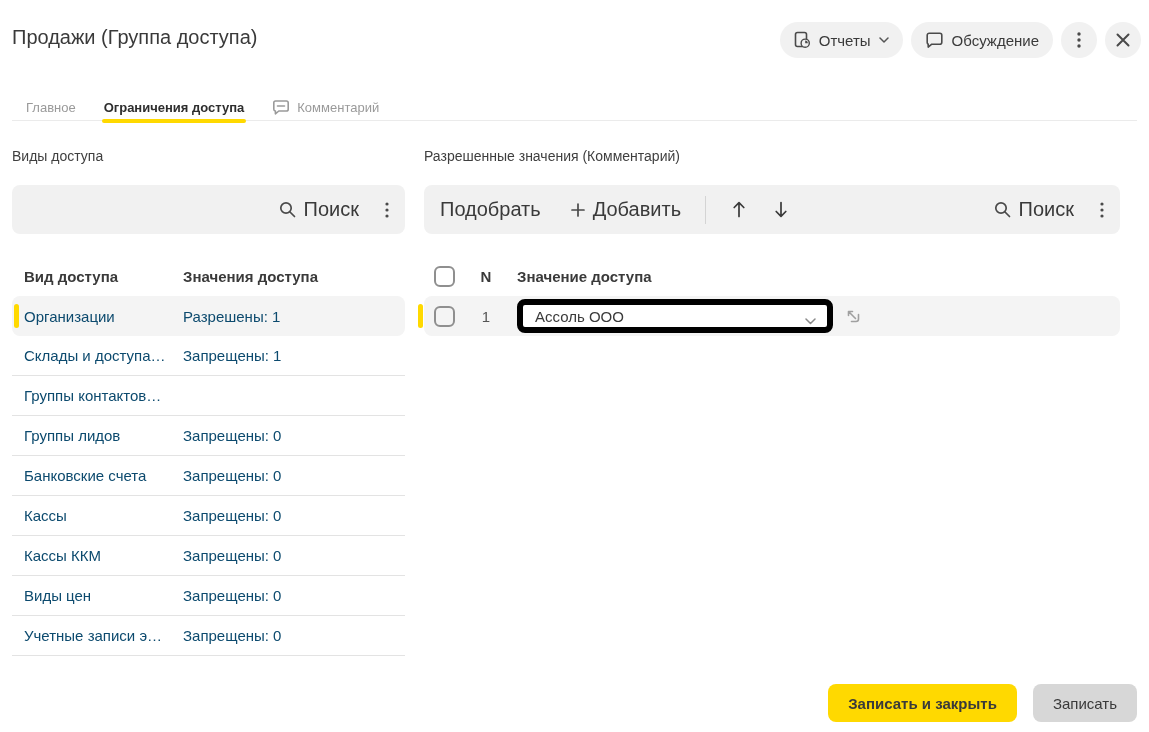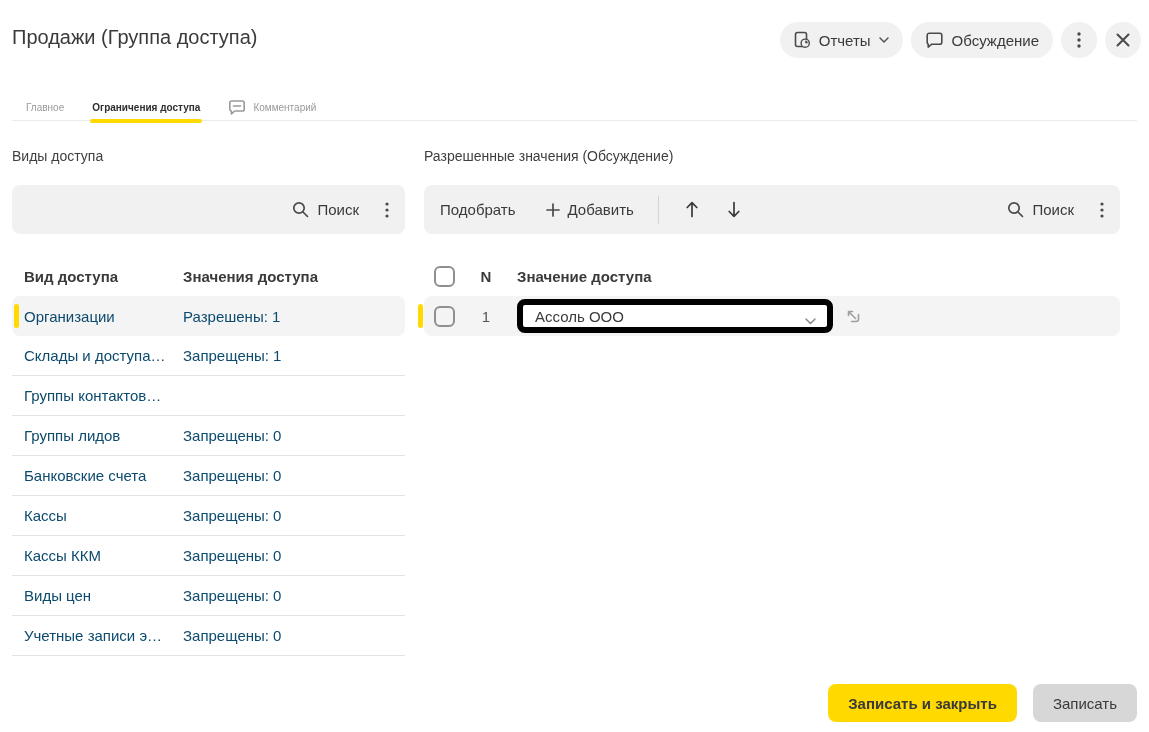--- a/index.html
+++ b/index.html
@@ -8,28 +8,28 @@
   .app { position:relative; width:1149px; height:732px; background:#fff; overflow:hidden; }
 
   
   .page-title { position:absolute; left:12px; top:26px; font-size:20px; color:#3a3a3a; }
   .header-actions { position:absolute; top:22px; right:8px; display:flex; align-items:center; gap:8px; }
   .pill { height:36px; border-radius:18px; background:#f1f1f1; display:flex; align-items:center; gap:8px; padding:16px 14px; font-size:15px; color:#3a3a3a; cursor:pointer; }
   .circle-btn { width:36px; height:36px; border-radius:50%; background:#f1f1f1; display:flex; align-items:center; justify-content:center; cursor:pointer; }
   .ic { display:inline-flex; align-items:center; justify-content:center; }
 
   
-  .tabs { position:absolute; left:12px; right:12px; top:94px; height:27px; border-bottom:1px solid #ebebeb; display:flex; align-items:flex-end; gap:28px; padding-left:14px; font-size:10px; }
+  .tabs { position:absolute; left:12px; right:12px; top:94px; height:27px; border-bottom:1px solid #ebebeb; display:flex; align-items:flex-end; gap:28px; padding-left:14px; font-size:13px; }
   .tab { position:relative; color:#9a9a9a; cursor:pointer; display:flex; align-items:center; gap:7px; height:26px; }
   .tab.active { color:#2e2e2e; font-weight:600; }
   .tab.active::after { content:""; position:absolute; left:-2px; right:-2px; bottom:-3px; height:4px; background:#ffd900; border-radius:2px; }
 
   
   .panel-label { position:absolute; top:148px; font-size:14px; color:#3f3f3f; }
-  .toolbar { position:absolute; top:185px; height:49px; background:#f1f1f1; border-radius:8px; display:flex; align-items:center; padding:0 16px; font-size:15px; color:#3a3a3a; }
+  .toolbar { position:absolute; top:185px; height:49px; background:#f1f1f1; border-radius:8px; display:flex; align-items:center; padding:0 16px; font-size:20px; color:#3a3a3a; }
   .tb-btn { display:flex; align-items:center; gap:8px; cursor:pointer; }
   .tb-divider { width:1px; height:28px; background:#d4d4d4; }
   .spacer { flex:1; }
 
   
   .ltable { position:absolute; left:12px; top:256px; width:393px; }
   .lrow { position:relative; display:grid; grid-template-columns:159px 1fr; align-items:center; height:40px; padding-left:12px; font-size:15px; color:#0c4a6e; }
   .lrow.lhead { font-weight:700; color:#3a3a3a; }
   .lrow .cell { white-space:nowrap; overflow:hidden; }
   .lrow.sep { border-bottom:1px solid #e3e3e3; }
@@ -183,21 +183,21 @@
     <div class="lrow sep">
       <div class="cell">Виды цен</div>
       <div class="cell">Запрещены: 0</div>
     </div>
     <div class="lrow sep">
       <div class="cell">Учетные записи э…</div>
       <div class="cell">Запрещены: 0</div>
     </div>
   </div>
 
-  <div class="panel-label" style="left:424px;">Разрешенные значения (Обсуждение)</div>
+  <div class="panel-label" style="left:424px;">Разрешенные значения (Комментарий)</div>
 
   <div class="toolbar" style="left:424px; width:696px;">
     <div class="tb-btn">
       <span>Подобрать</span>
     </div>
     <div style="width:30px"></div>
     <div class="tb-btn">
       <span class="ic">
         <svg width="14" height="14" viewBox="0 0 14 14" fill="none">
             <path d="M7 1 V13 M1 7 H13" stroke="#4a4a4a" stroke-width="1.7" stroke-linecap="round"></path>

